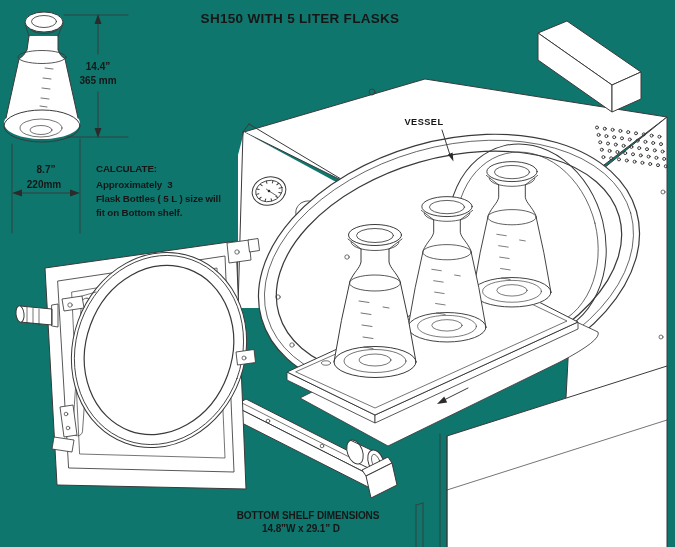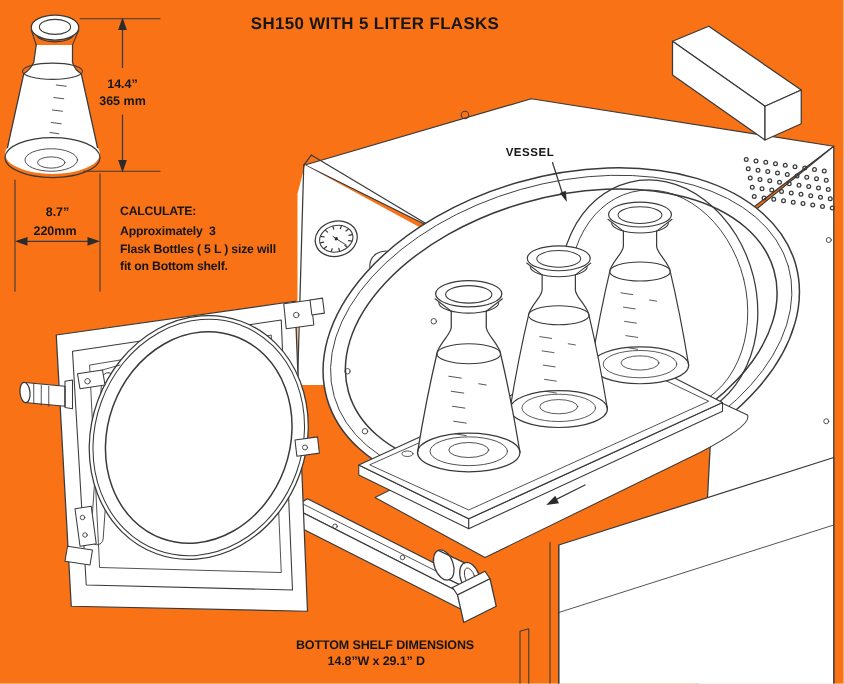--- a/index.html
+++ b/index.html
@@ -1,16 +1,16 @@
 <!DOCTYPE html>
 <html><head>
 <meta charset="utf-8">
 <style>
   html,body{margin:0;padding:0;background:#fff;}
-  .canvas{position:relative;width:675px;height:547px;background:#f97316;overflow:hidden;}
+  .canvas{position:relative;width:675px;height:547px;background:#0f766e;overflow:hidden;}
   svg{position:absolute;left:0;top:0;}
   svg text{font-family:"Liberation Sans",sans-serif;fill:#161616;font-weight:700;}
   .t-title{font-size:13.5px;letter-spacing:.3px;}
   .t-note{font-size:9.8px;letter-spacing:-.15px;white-space:pre;}
   .t-dim{font-size:10px;}
   .t-label{font-size:9.2px;letter-spacing:.45px;}
   .t-bottom{font-size:10px;letter-spacing:-.1px;}
   .ln{stroke:#3a3a3a;fill:none;stroke-width:1;stroke-linecap:round;stroke-linejoin:round;}
   .w{fill:#fff;stroke:#3a3a3a;stroke-width:1;stroke-linejoin:round;}
   .wn{fill:#fff;stroke:none;}

